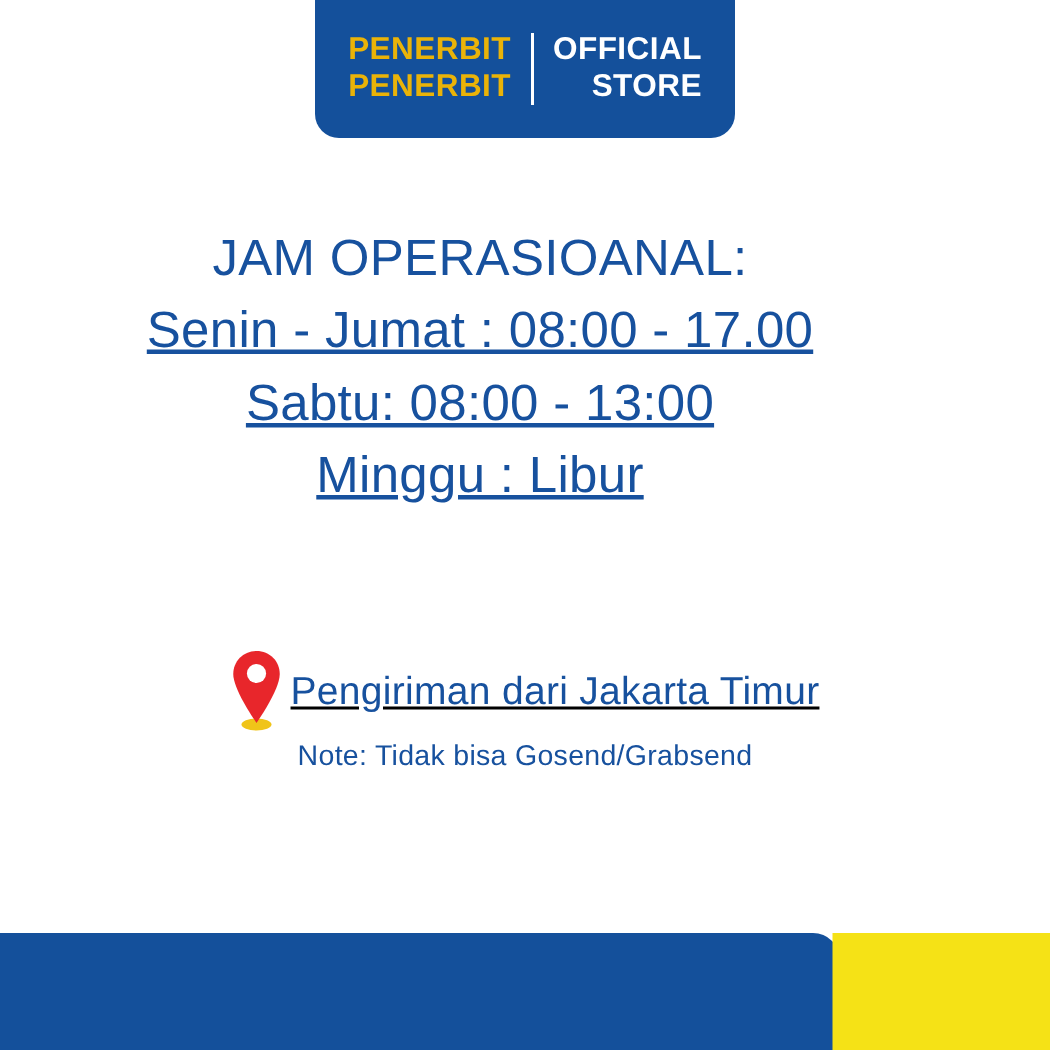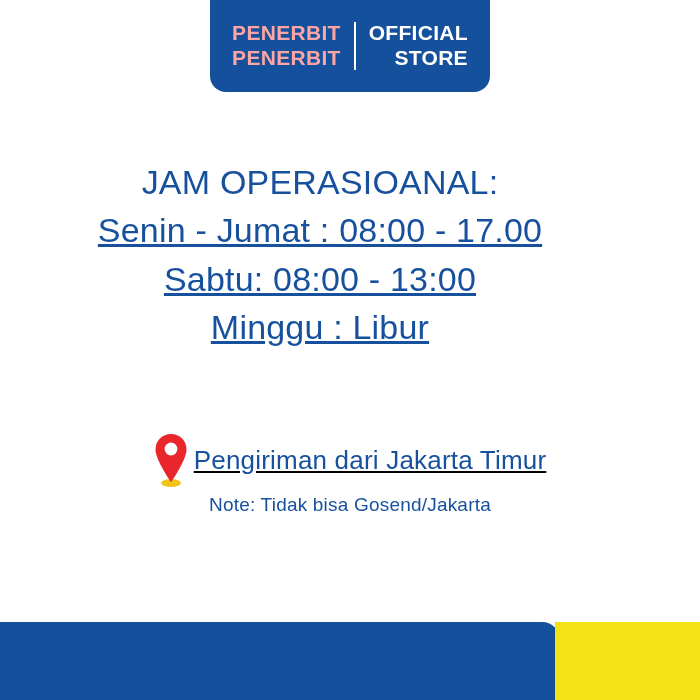--- a/index.html
+++ b/index.html
@@ -32,21 +32,21 @@
     background: #14509b;
     border-bottom-left-radius: 16px;
     border-bottom-right-radius: 16px;
     display: flex;
     align-items: center;
     justify-content: center;
     box-sizing: border-box;
     padding: 0 14px;
   }
   .brand-left {
-    color: #fca5a5;
+    color: #eab308;
     font-weight: bold;
     font-size: 21px;
     line-height: 1.18;
     letter-spacing: 0.3px;
     text-align: right;
     padding-right: 13px;
   }
   .brand-divider {
     width: 2px;
     height: 48px;
@@ -60,21 +60,21 @@
     line-height: 1.18;
     letter-spacing: 0.3px;
     text-align: right;
     padding-left: 13px;
   }
   .brand-line { display: block; white-space: nowrap; }
 
   
   .hours-block {
     position: absolute;
-    top: 158px;
+    top: 148px;
     left: 0;
     width: 640px;
     text-align: center;
     color: #17519e;
   }
   .hours-title {
     font-size: 34px;
     line-height: 1.42;
     letter-spacing: 0.2px;
   }
@@ -167,18 +167,18 @@
     <span class="pin-icon">
       <svg width="34" height="56" viewBox="0 0 34 56" xmlns="http://www.w3.org/2000/svg">
         <ellipse cx="17" cy="51" rx="10" ry="4" fill="#f0c419"></ellipse>
         <path d="M17 2 C8.2 2 1.5 8.8 1.5 17.4 C1.5 28.2 17 50 17 50 C17 50 32.5 28.2 32.5 17.4 C32.5 8.8 25.8 2 17 2 Z" fill="#e8262b"></path>
         <circle cx="17" cy="17" r="6.4" fill="#ffffff"></circle>
       </svg>
     </span>
     <span class="shipping-text">Pengiriman dari Jakarta Timur</span>
   </div>
 
-  <div class="note-text">Note: Tidak bisa Gosend/Jakarta</div>
+  <div class="note-text">Note: Tidak bisa Gosend/Grabsend</div>
 
   <div class="bottom-blue"></div>
   <div class="bottom-yellow"></div>
 
 </div>
 
 </body></html>

